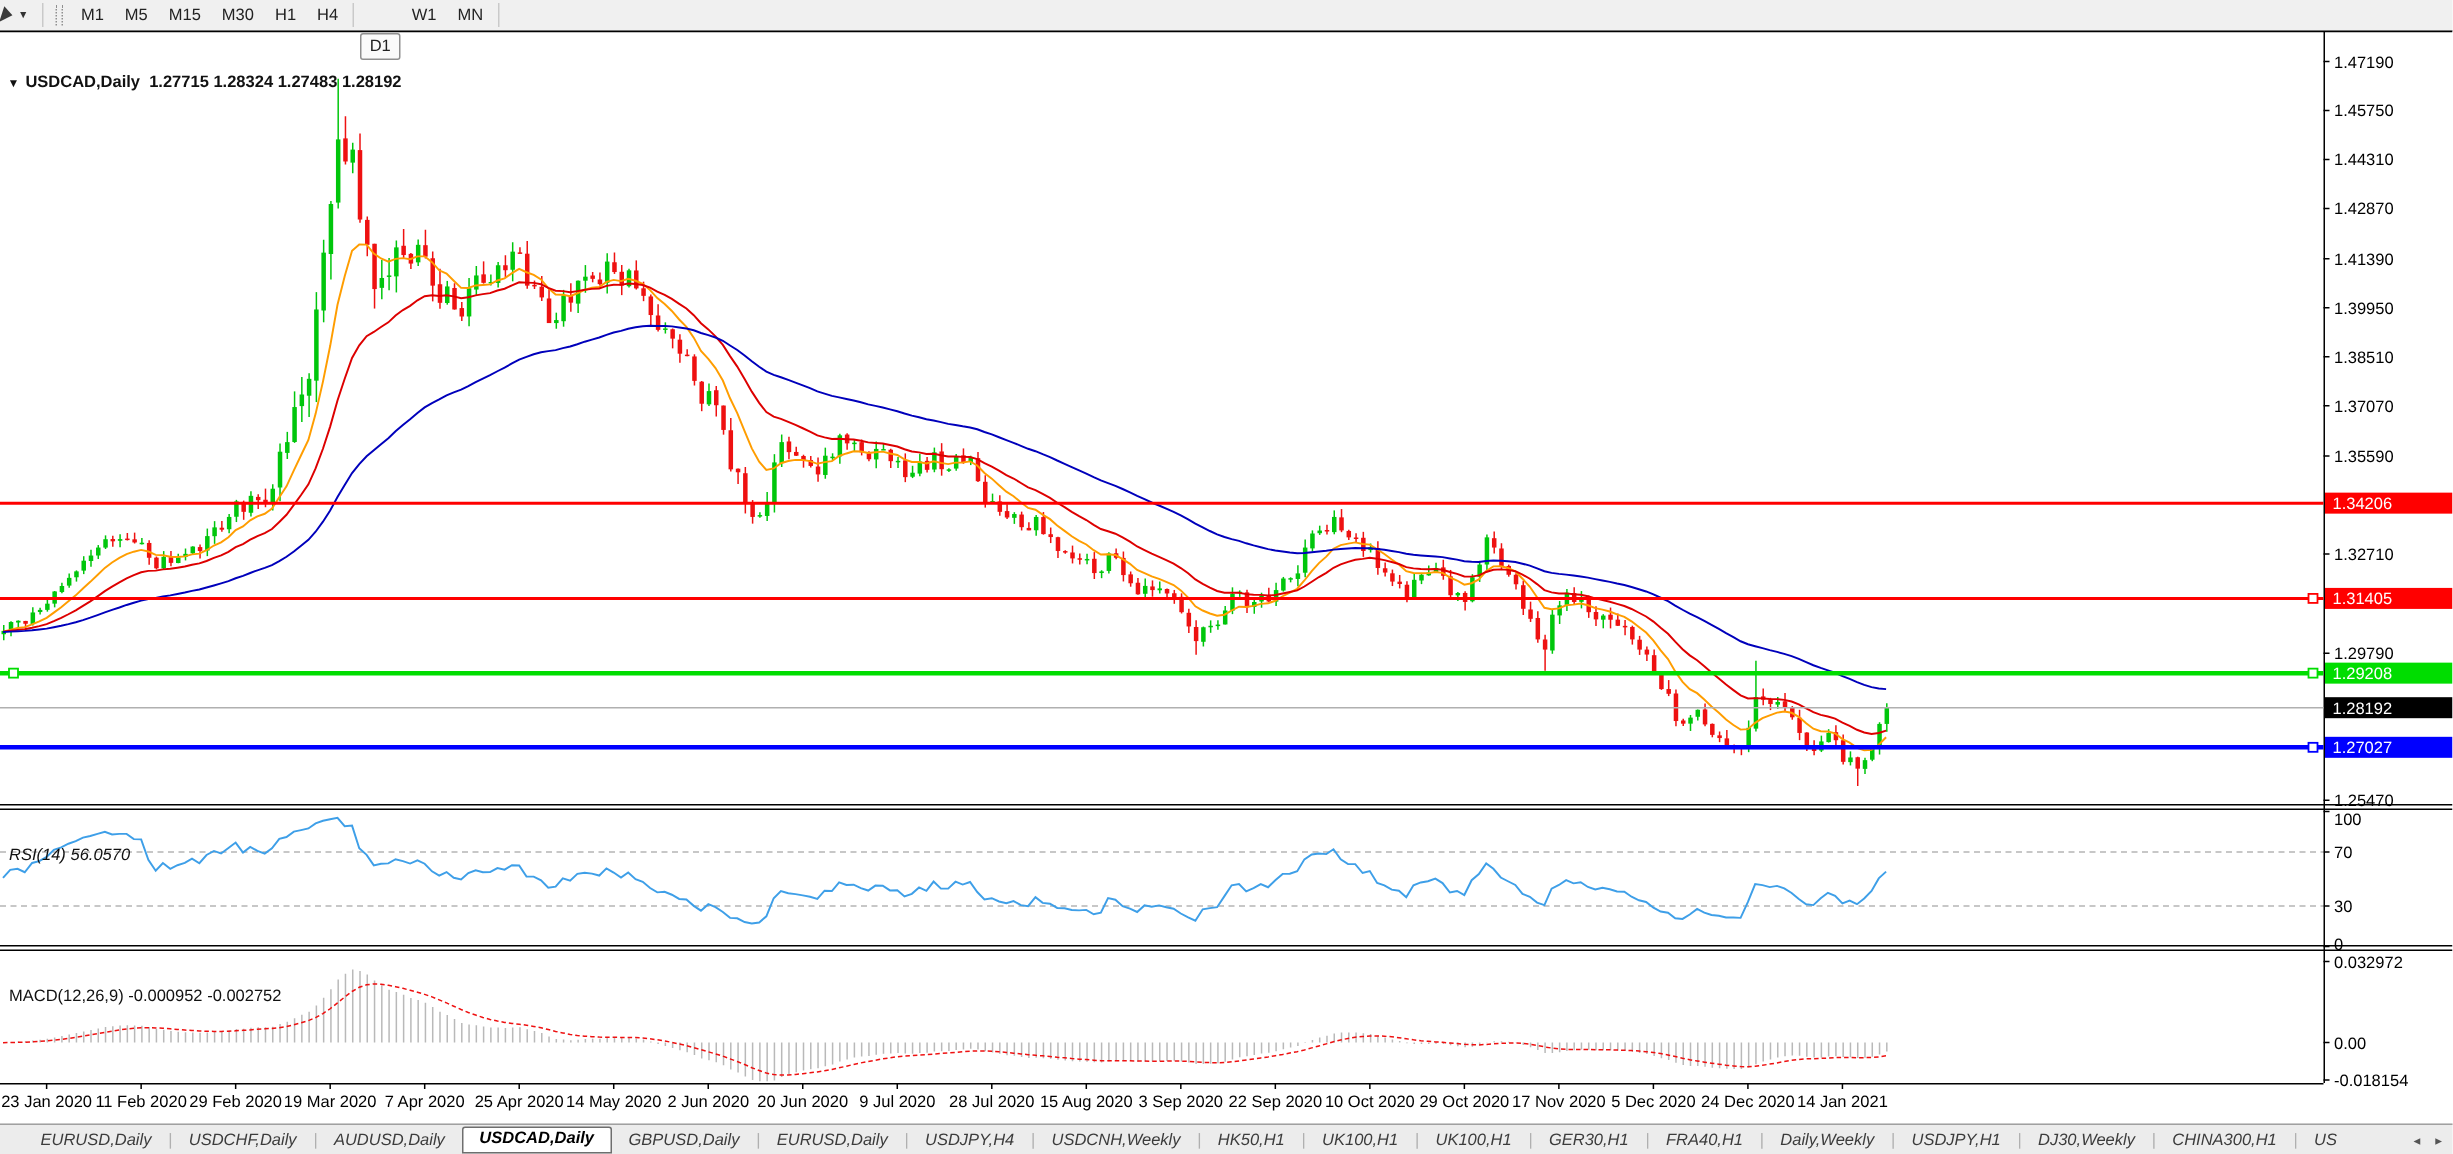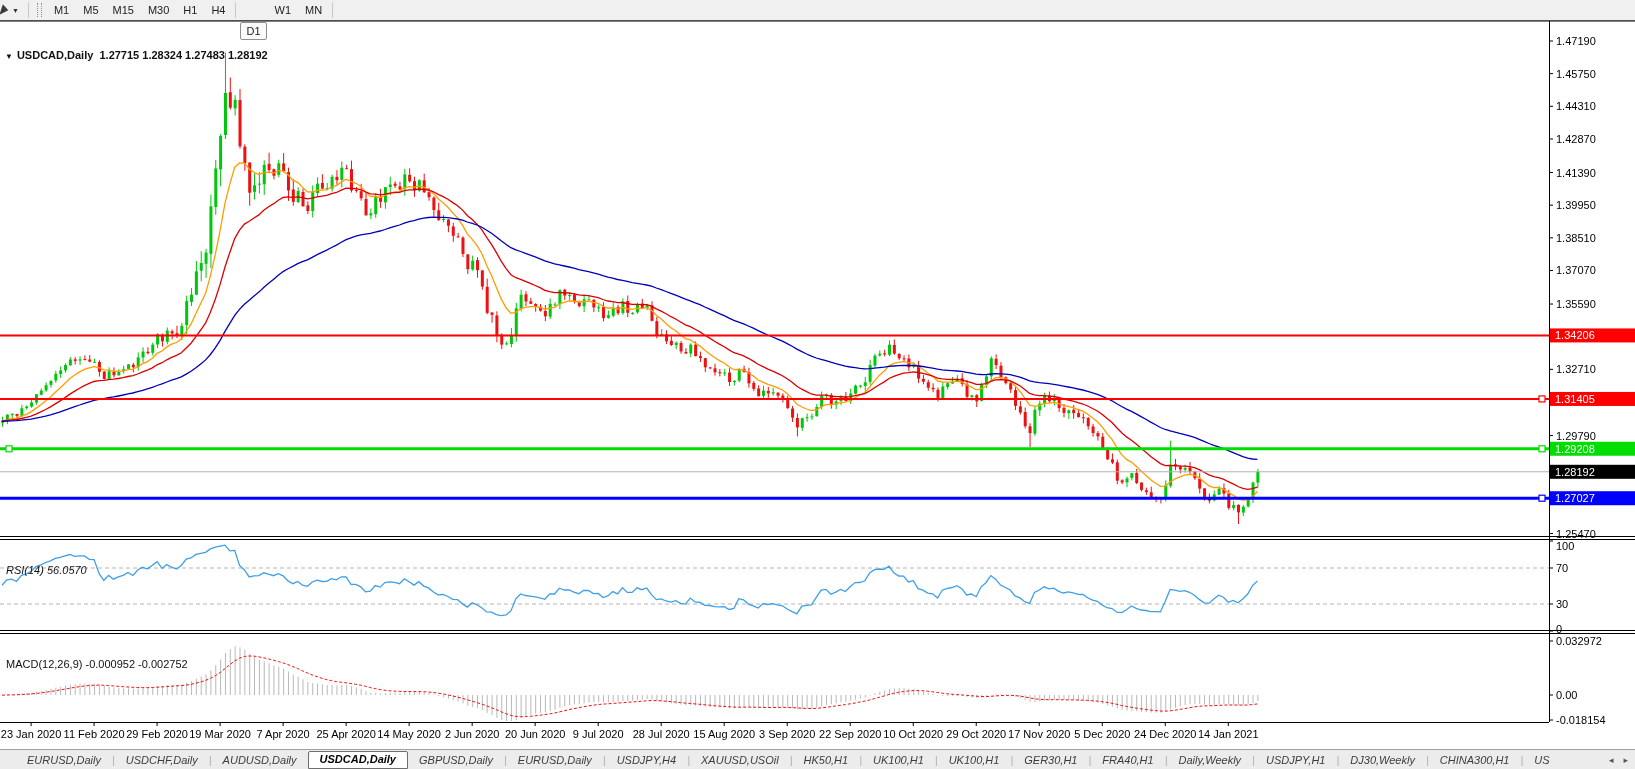--- a/index.html
+++ b/index.html
@@ -985,21 +985,21 @@
       <div class="tab">USDCHF,Daily</div>
       <span class="tabsep">|</span>
       <div class="tab">AUDUSD,Daily</div>
       <div class="tab active">USDCAD,Daily</div>
       <div class="tab">GBPUSD,Daily</div>
       <span class="tabsep">|</span>
       <div class="tab">EURUSD,Daily</div>
       <span class="tabsep">|</span>
       <div class="tab">USDJPY,H4</div>
       <span class="tabsep">|</span>
-      <div class="tab">XAUUSD,USOil</div>
+      <div class="tab">USDCNH,Weekly</div>
       <span class="tabsep">|</span>
       <div class="tab">HK50,H1</div>
       <span class="tabsep">|</span>
       <div class="tab">UK100,H1</div>
       <span class="tabsep">|</span>
       <div class="tab">UK100,H1</div>
       <span class="tabsep">|</span>
       <div class="tab">GER30,H1</div>
       <span class="tabsep">|</span>
       <div class="tab">FRA40,H1</div>

